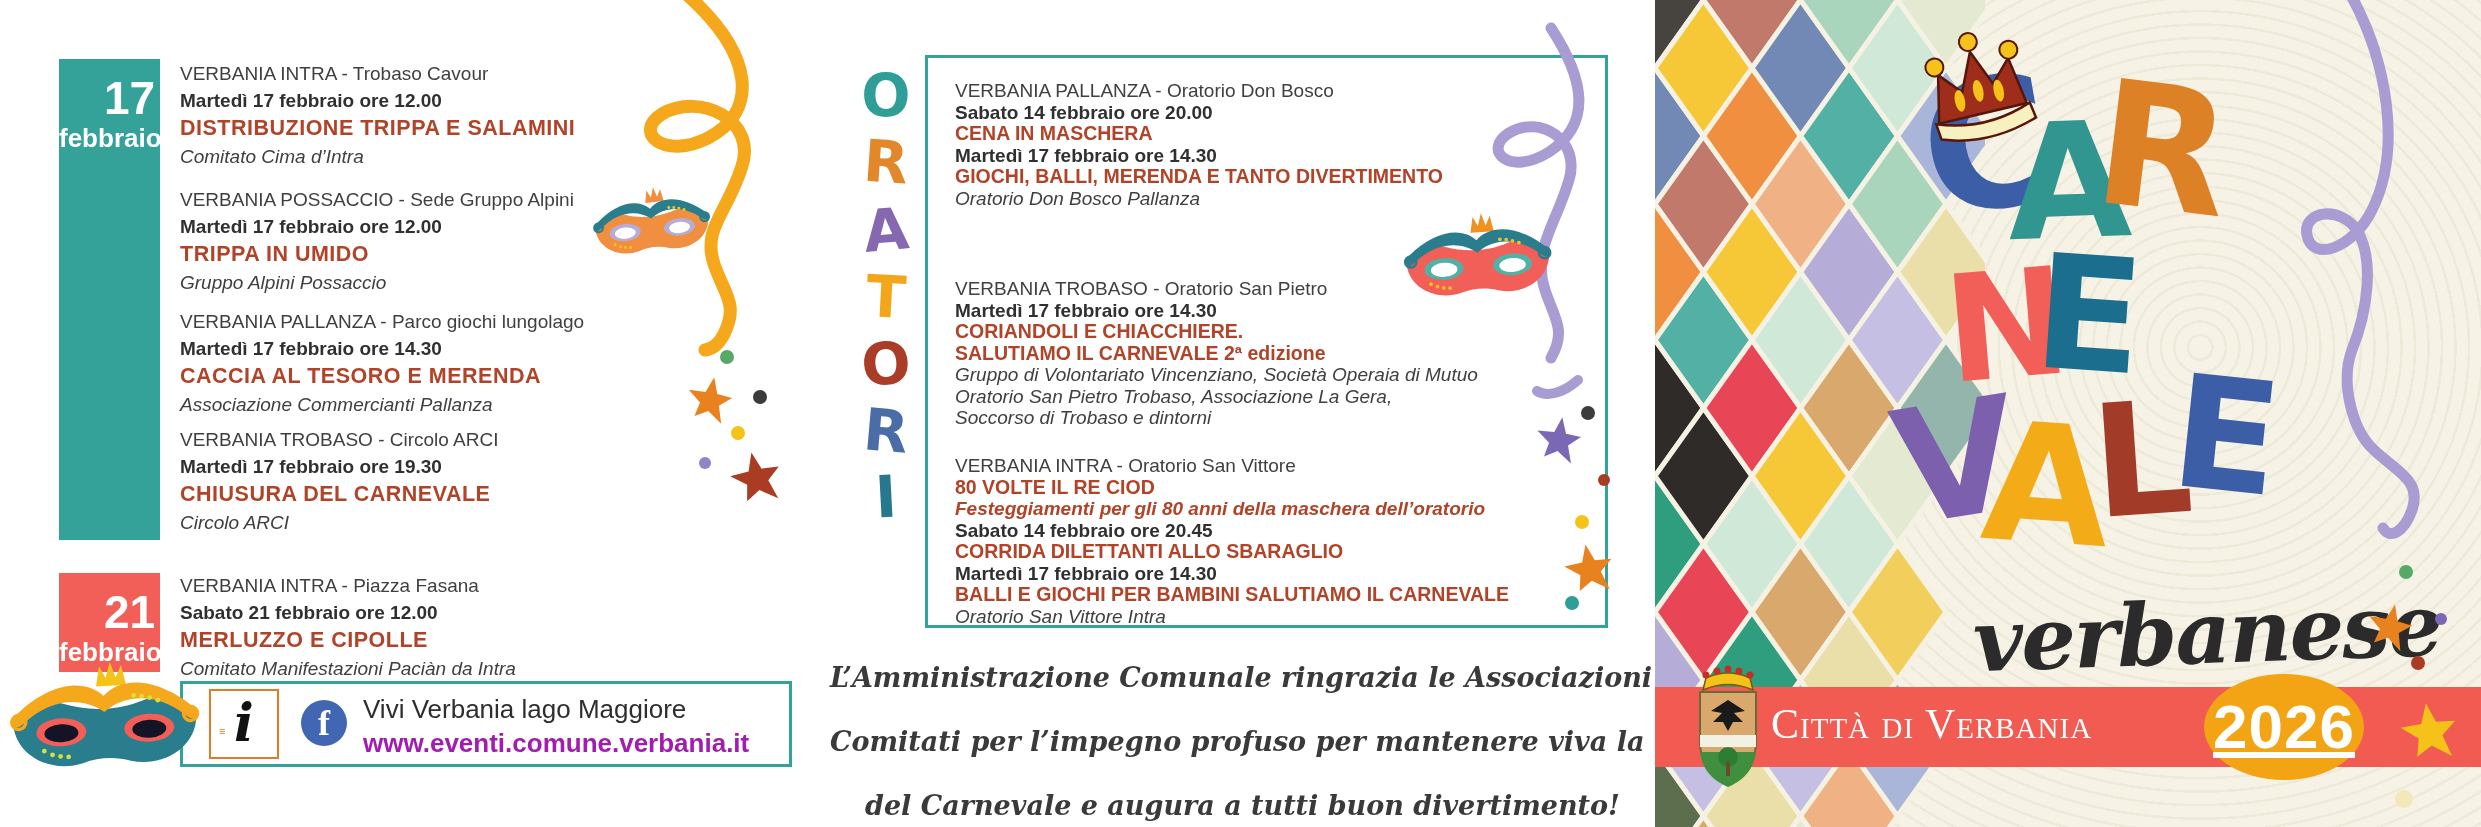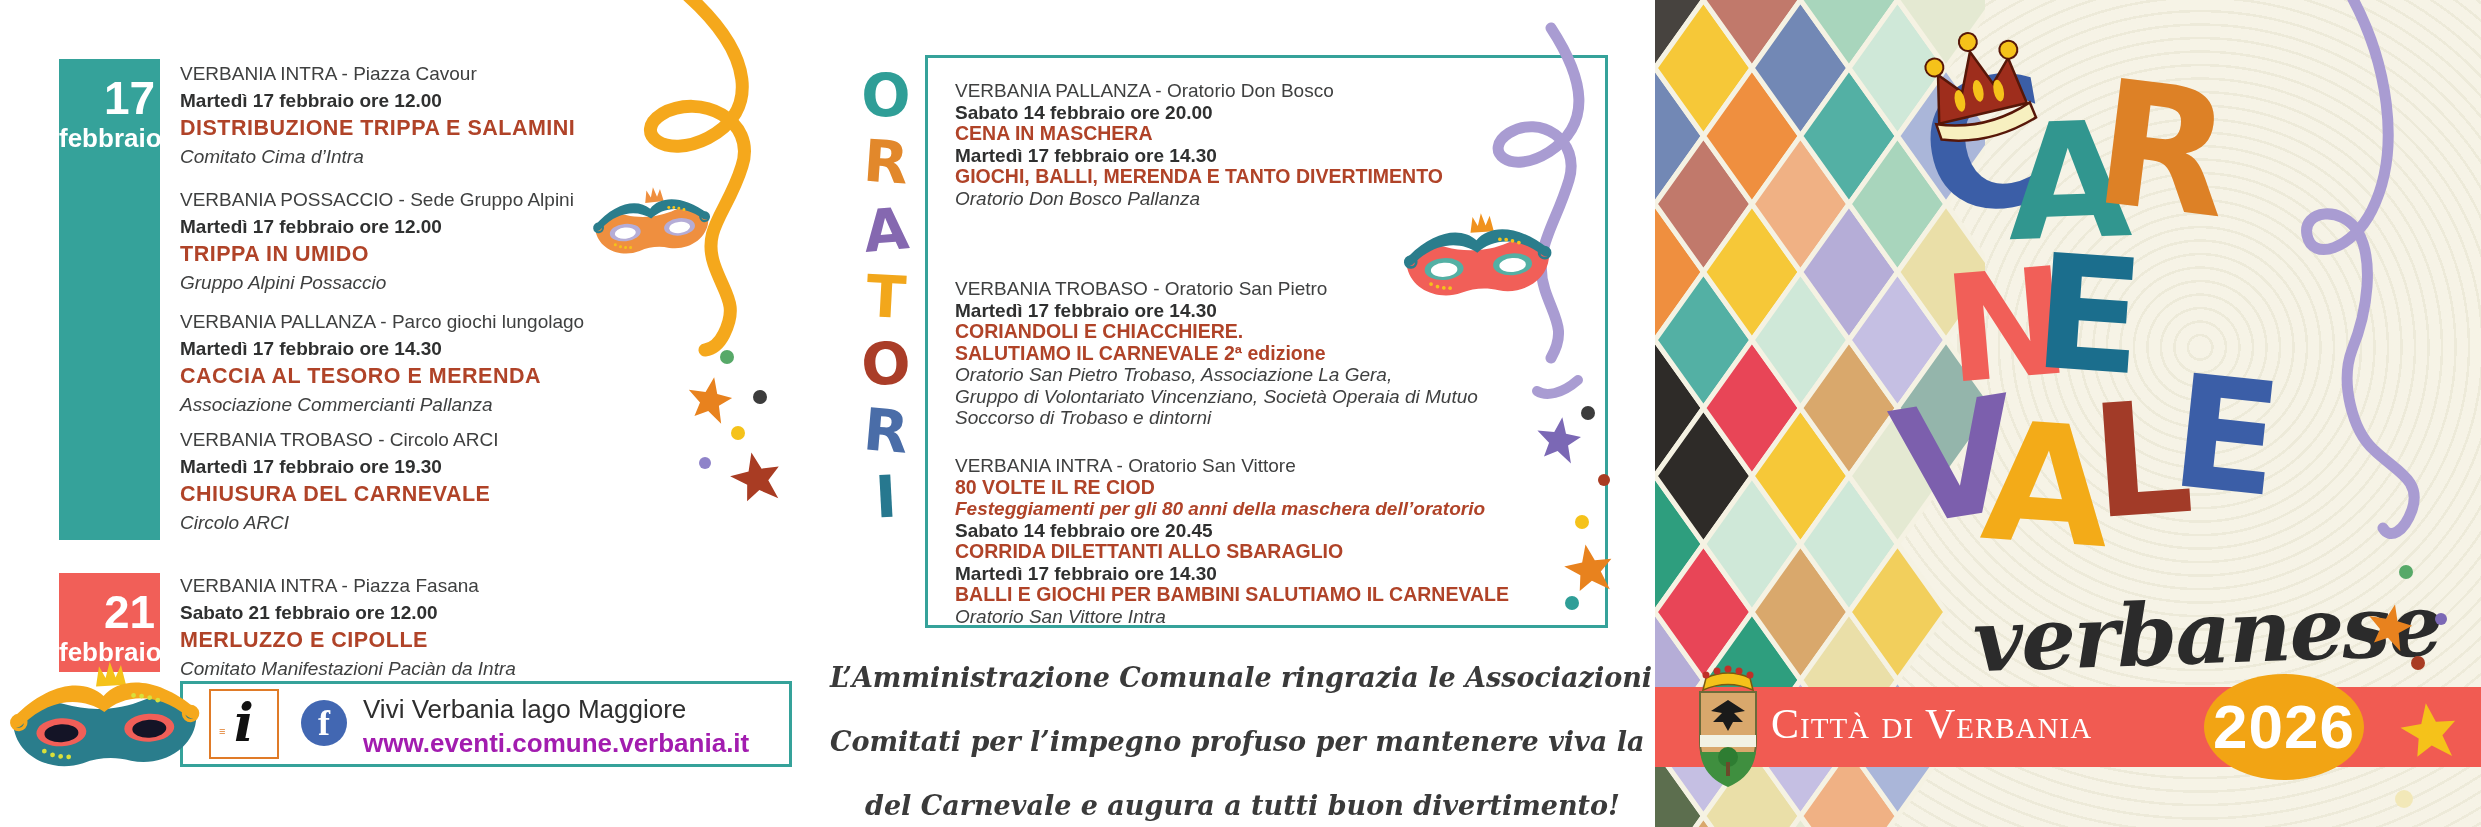--- a/index.html
+++ b/index.html
@@ -60,38 +60,38 @@
   .bigletter{position:absolute;z-index:3;font-family:"DejaVu Sans",sans-serif;font-weight:800;line-height:1;}
   .verbanese{position:absolute;left:318px;top:582px;z-index:3;font-family:"DejaVu Serif",serif;
              font-style:italic;font-weight:700;font-size:86px;color:#2b2b2b;
              letter-spacing:-2px;transform:rotate(-2deg);white-space:nowrap;}
   .banner{position:absolute;left:0;top:687px;width:826px;height:80px;background:#f15b52;z-index:2;}
   .citta{position:absolute;left:116px;top:700px;z-index:3;color:#ffffff;
          font-family:"Liberation Serif",serif;font-variant:small-caps;font-size:42px;
          letter-spacing:1px;white-space:nowrap;}
   .badge{position:absolute;left:549px;top:674px;width:160px;height:106px;border-radius:50%;
          background:#f2a414;z-index:3;text-align:center;}
-  .badge span{font-size:62px;font-weight:800;color:#fff;line-height:106px;letter-spacing:1px;}
+  .badge span{font-size:62px;font-weight:800;color:#fff;line-height:106px;letter-spacing:1px;text-decoration:underline;}
 
   #deco{position:absolute;left:0;top:0;z-index:10;pointer-events:none;}
 </style>
 </head>
 <body>
 
 <div class="page">
 
   <div class="panel-left">
 
     <div class="datebox teal">
       <div class="d">17</div>
       <div class="m">febbraio</div>
     </div>
 
     <div class="evt" style="top:60px">
-      <div class="loc">VERBANIA INTRA - Piazza Cavour</div>
+      <div class="loc">VERBANIA INTRA - Trobaso Cavour</div>
       <div class="date">Martedì 17 febbraio ore 12.00</div>
       <div class="title">DISTRIBUZIONE TRIPPA E SALAMINI</div>
       <div class="org">Comitato Cima d’Intra</div>
     </div>
 
     <div class="evt" style="top:186px">
       <div class="loc">VERBANIA POSSACCIO - Sede Gruppo Alpini</div>
       <div class="date">Martedì 17 febbraio ore 12.00</div>
       <div class="title">TRIPPA IN UMIDO</div>
       <div class="org">Gruppo Alpini Possaccio</div>
@@ -155,22 +155,22 @@
       <div class="m-date">Martedì 17 febbraio ore 14.30</div>
       <div class="m-red">GIOCHI, BALLI, MERENDA E TANTO DIVERTIMENTO</div>
       <div class="m-it">Oratorio Don Bosco Pallanza</div>
     </div>
 
     <div class="mevt" style="top:278px">
       <div class="m-loc">VERBANIA TROBASO - Oratorio San Pietro</div>
       <div class="m-date">Martedì 17 febbraio ore 14.30</div>
       <div class="m-red">CORIANDOLI E CHIACCHIERE.</div>
       <div class="m-red">SALUTIAMO IL CARNEVALE 2ª edizione</div>
+      <div class="m-it">Gruppo di Volontariato Vincenziano, Società Operaia di Mutuo</div>
       <div class="m-it">Oratorio San Pietro Trobaso, Associazione La Gera,</div>
-      <div class="m-it">Gruppo di Volontariato Vincenziano, Società Operaia di Mutuo</div>
       <div class="m-it">Soccorso di Trobaso e dintorni</div>
     </div>
 
     <div class="mevt" style="top:455px">
       <div class="m-loc">VERBANIA INTRA - Oratorio San Vittore</div>
       <div class="m-red">80 VOLTE IL RE CIOD</div>
       <div class="m-redit">Festeggiamenti per gli 80 anni della maschera dell’oratorio</div>
       <div class="m-date">Sabato 14 febbraio ore 20.45</div>
       <div class="m-red">CORRIDA DILETTANTI ALLO SBARAGLIO</div>
       <div class="m-date">Martedì 17 febbraio ore 14.30</div>

